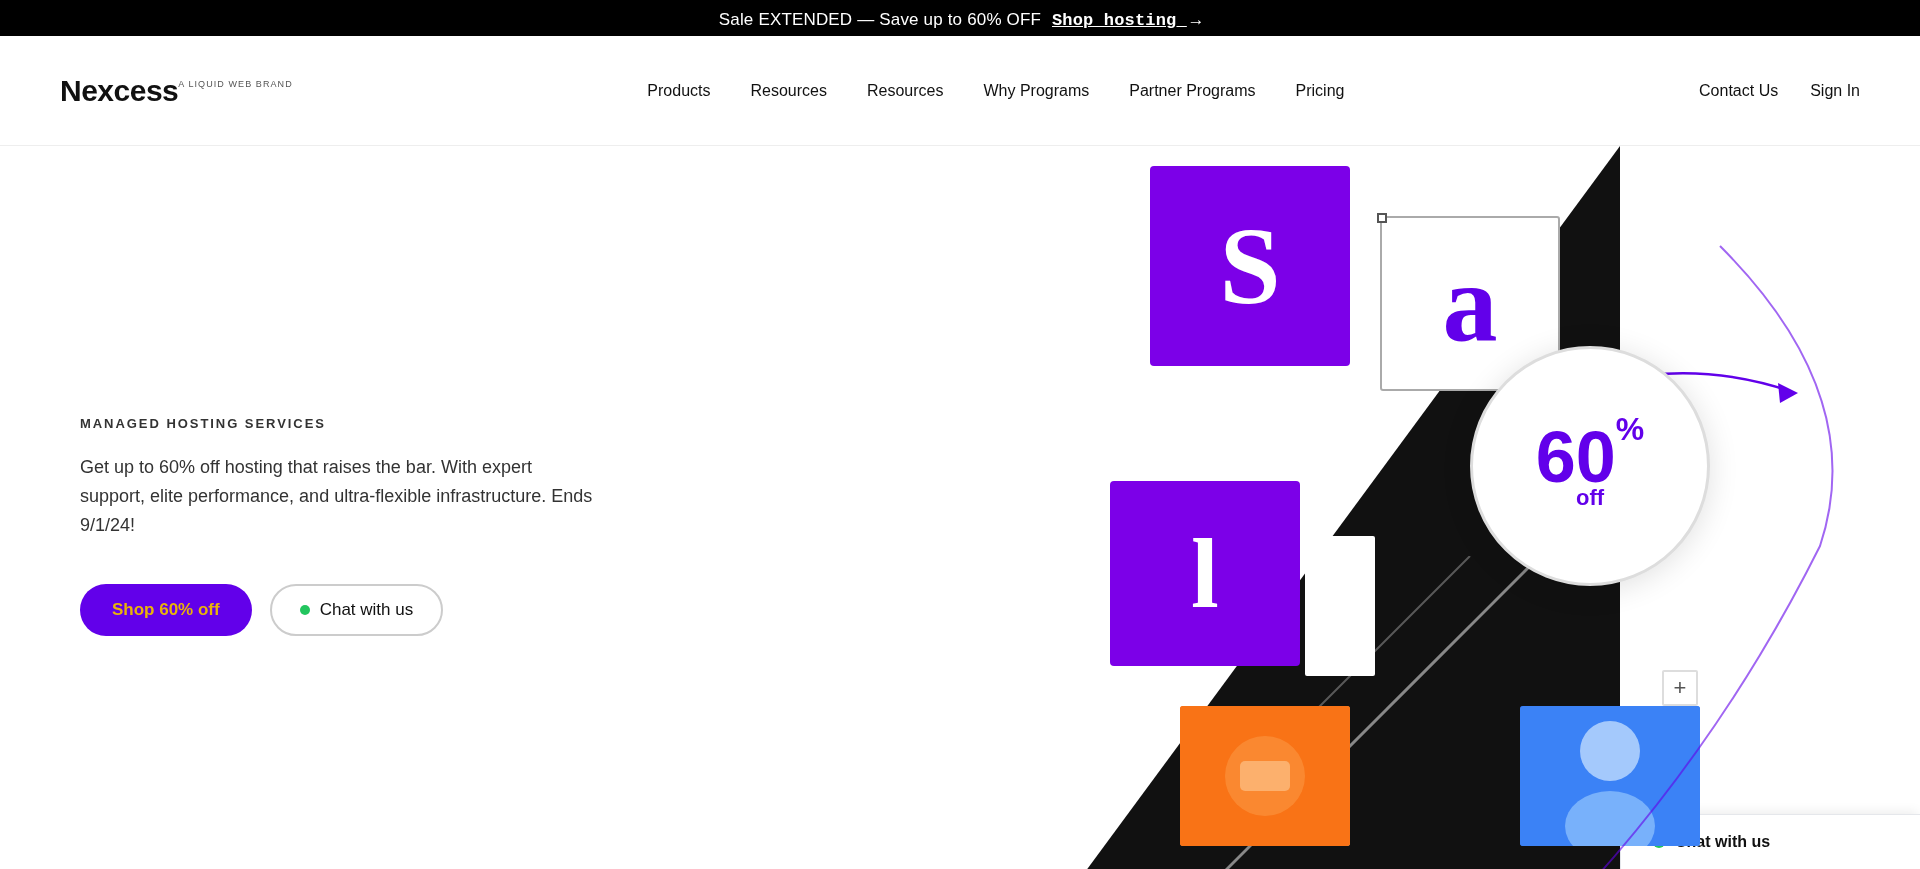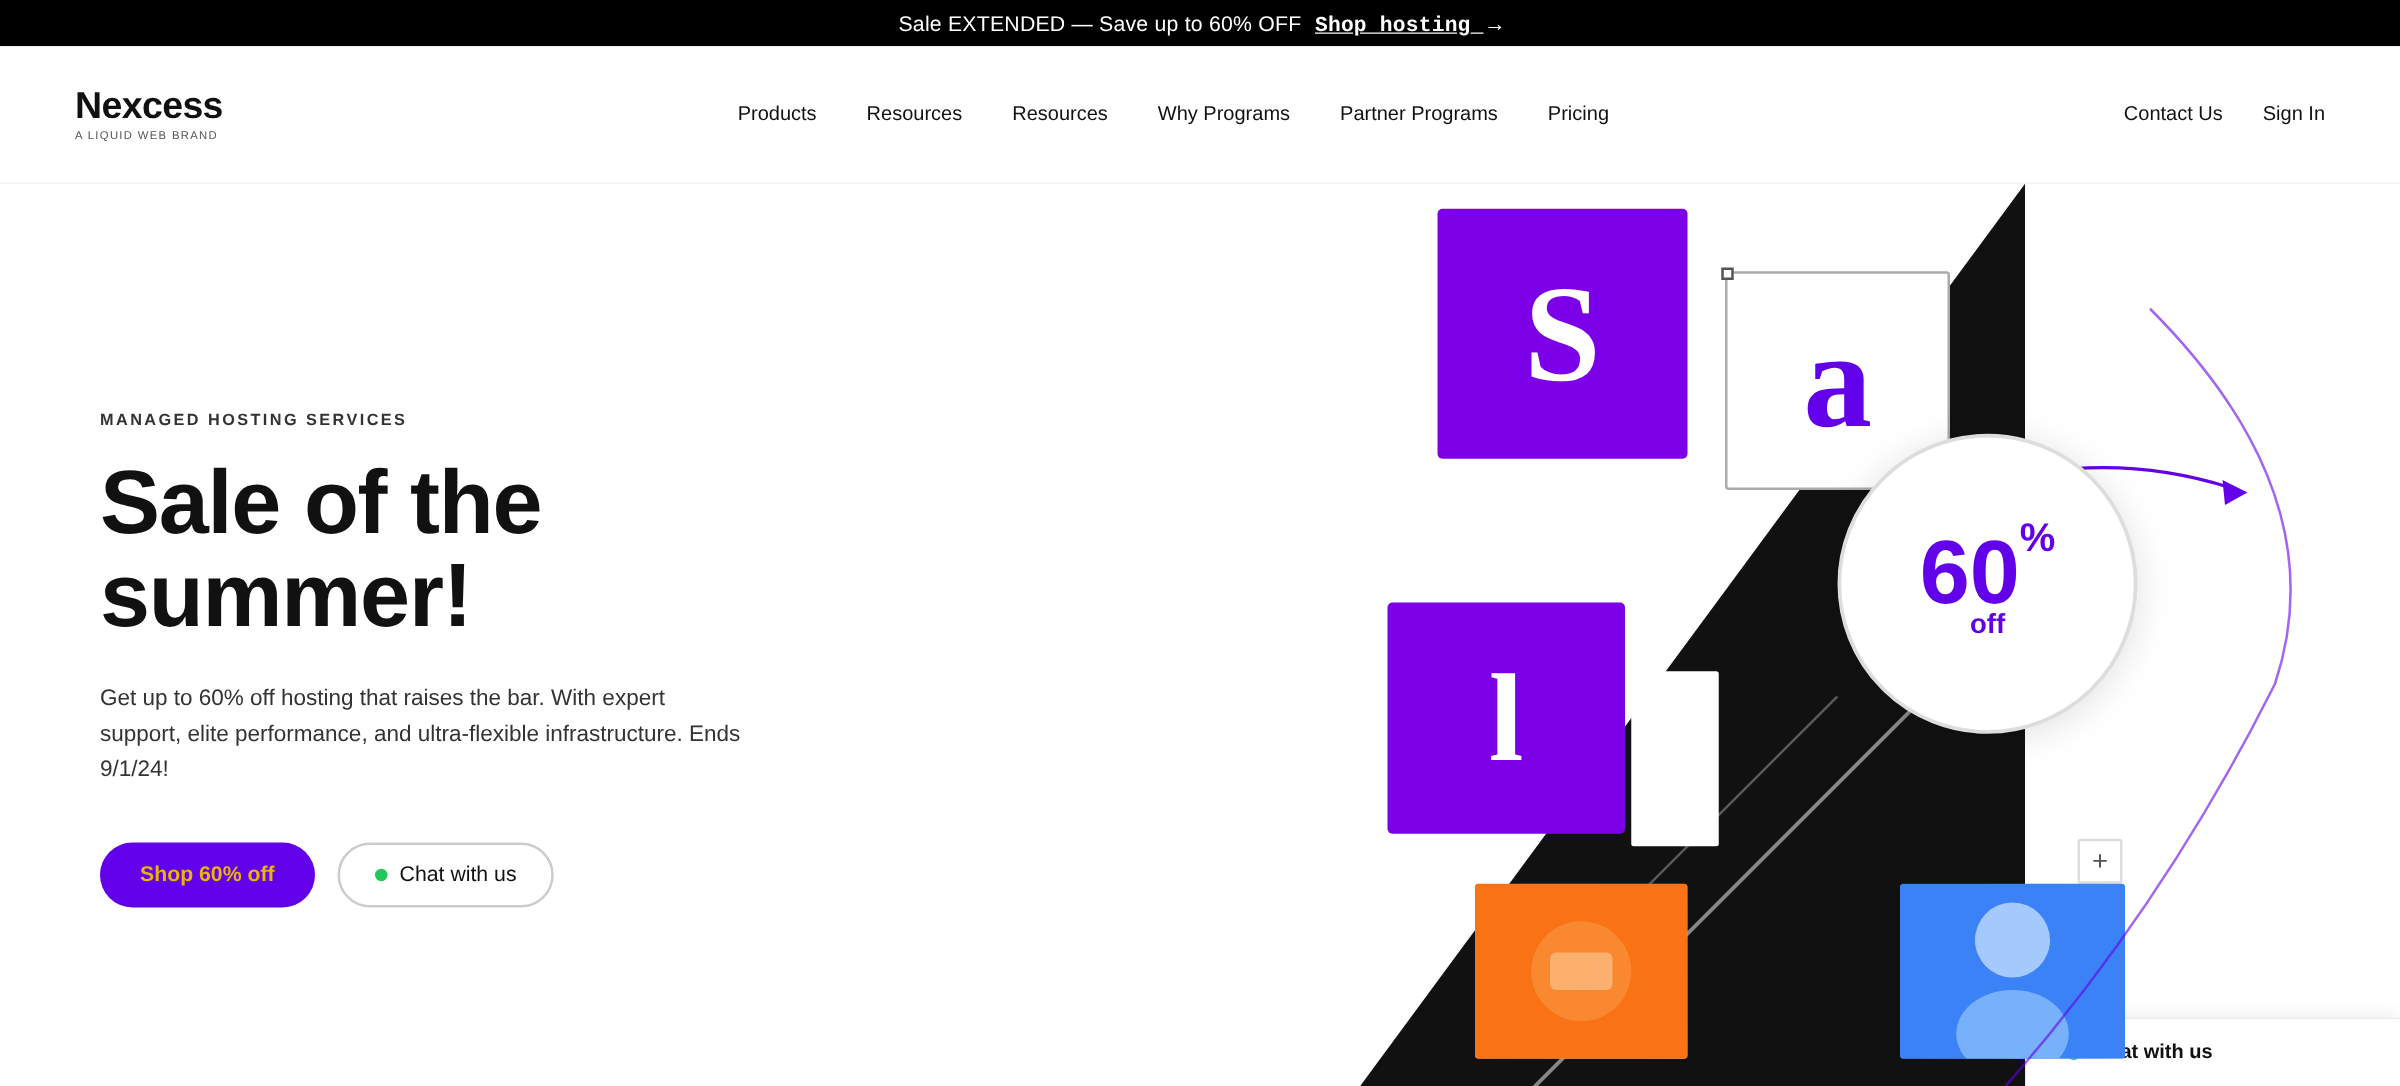--- a/index.html
+++ b/index.html
@@ -39,21 +39,21 @@
       display: flex;
       align-items: center;
       justify-content: space-between;
       padding: 0 60px;
       height: 110px;
       border-bottom: 1px solid #eee;
       background: #fff;
     }
     .logo-area {
       display: flex;
-      flex-direction: column;
+      flex-direction: row;
       align-items: flex-start;
     }
     .logo-name {
       font-size: 30px;
       font-weight: 700;
       color: #111;
       letter-spacing: -0.5px;
       line-height: 1;
     }
     .logo-sub {
@@ -443,21 +443,20 @@
 
   <div class="header-right">
     <span class="contact-us">Contact Us</span>
     <span class="sign-in">Sign In</span>
   </div>
 </header>
 
 <section class="hero">
   <div class="hero-content">
     <div class="hero-label">MANAGED HOSTING SERVICES</div>
-    <h1 class="hero-title">Sale of the summer!</h1>
     <p class="hero-desc">Get up to 60% off hosting that raises the bar. With expert support, elite performance, and ultra-flexible infrastructure. Ends 9/1/24!</p>
     <div class="hero-buttons">
       <button class="btn-primary">Shop 60% off</button>
       <button class="btn-chat">
         <span class="chat-dot"></span>
         <span>Chat with us</span>
       </button>
     </div>
   </div>
 

